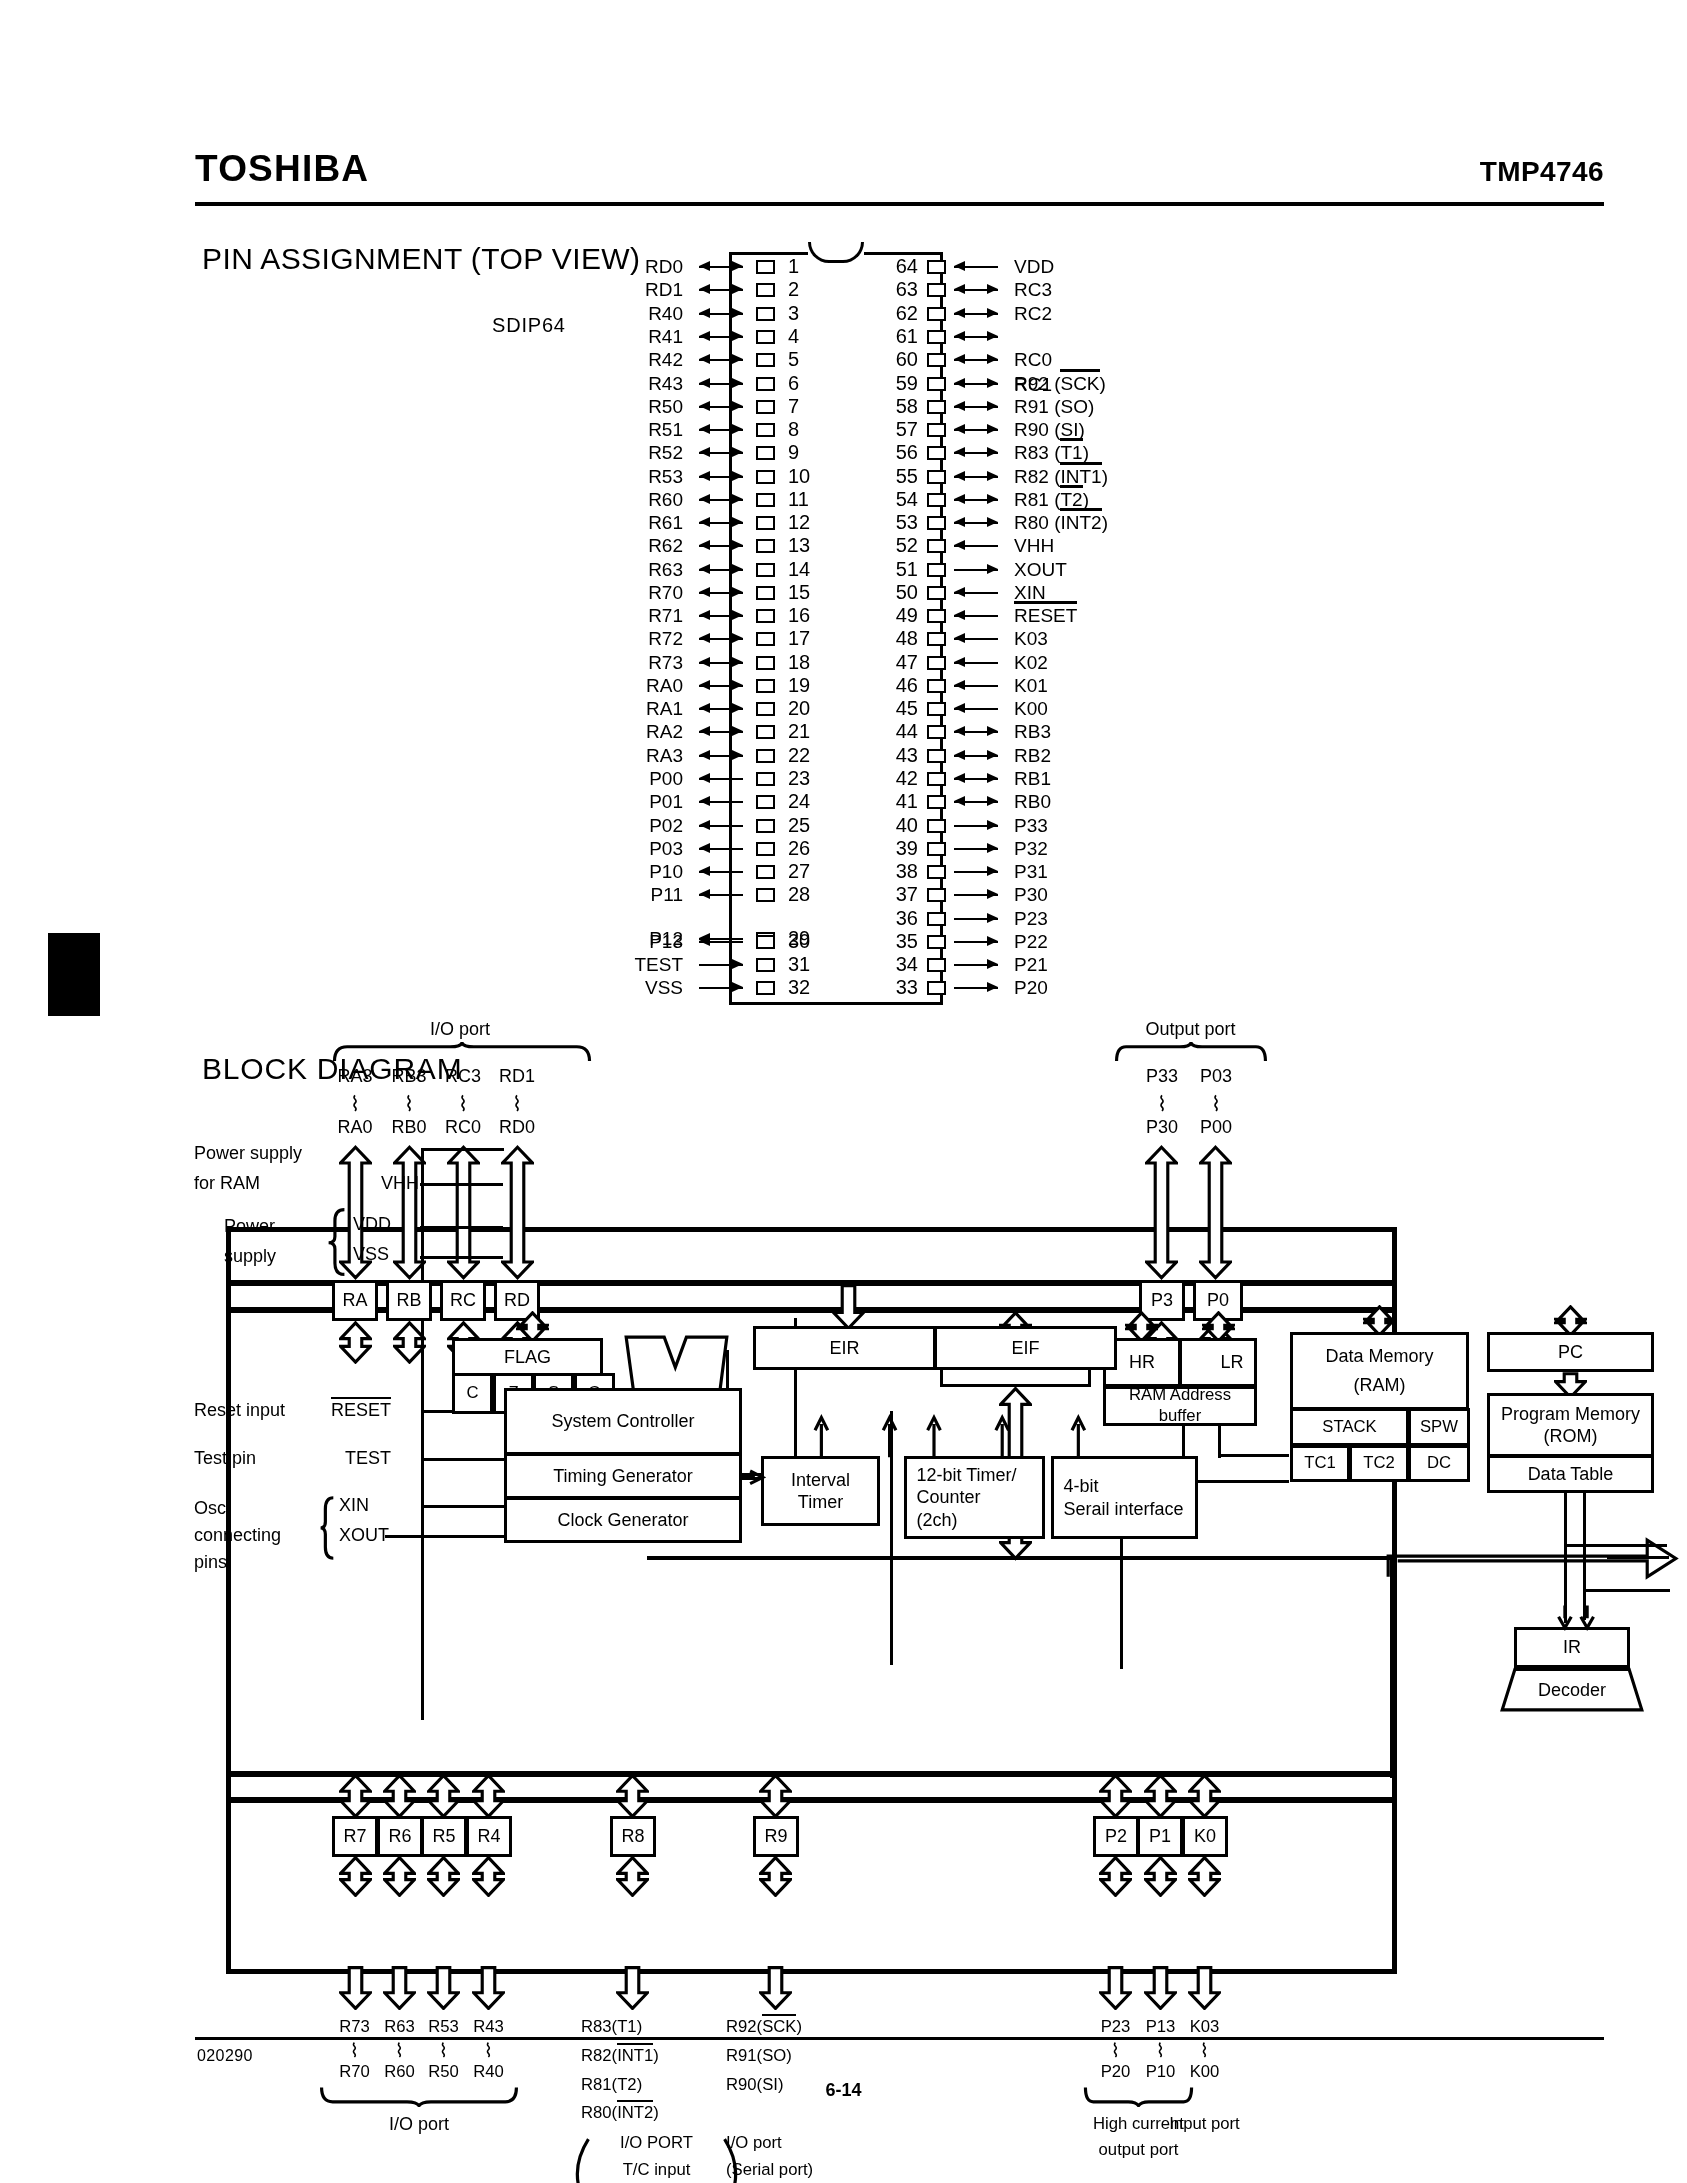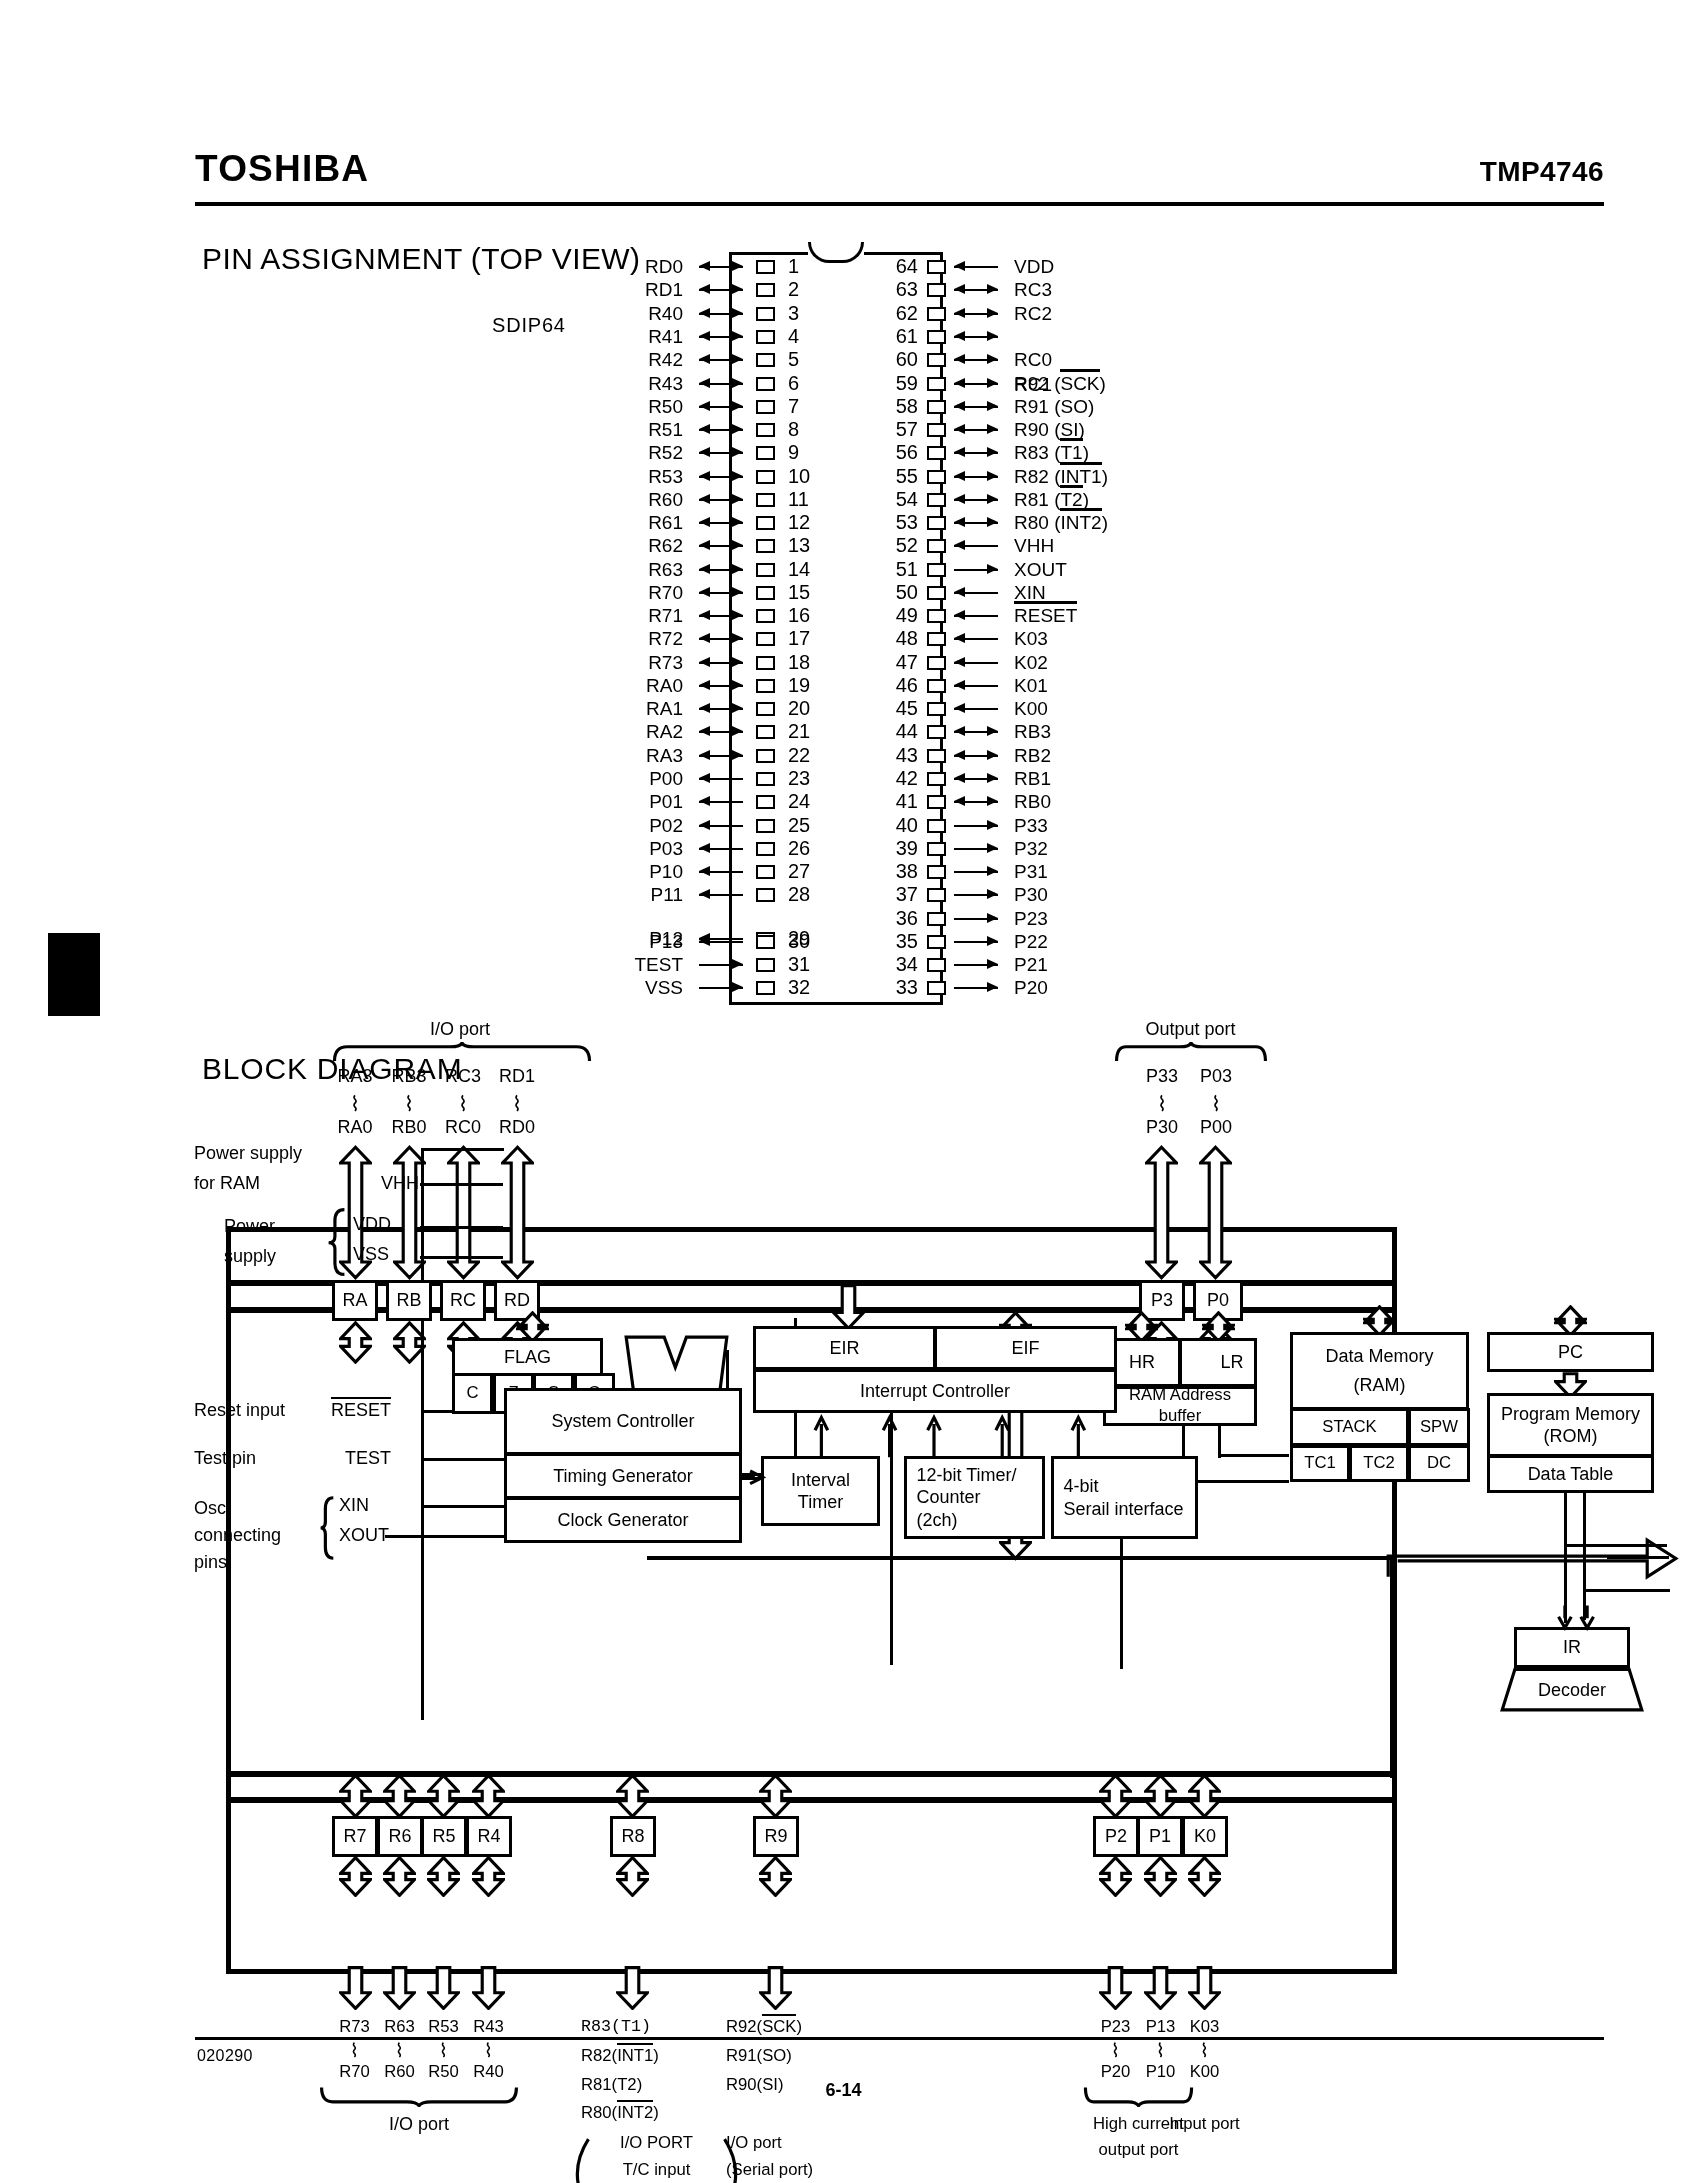--- a/index.html
+++ b/index.html
@@ -1042,21 +1042,20 @@
       <path d="M4 50 L4 24 L330 24 L330 4 L366 27 L330 50 L330 30 L16 30" fill="none" stroke="#000" stroke-width="4"></path>
     </svg>
 
     <div class="bx" style="left:302px;top:356px;width:238px;height:67px;">System Controller</div>
     <div class="bx" style="left:302px;top:421px;width:238px;height:46px;">Timing Generator</div>
     <div class="bx" style="left:302px;top:465px;width:238px;height:46px;">Clock Generator</div>
 
     <div class="bx" style="left:318px;top:299px;width:0;height:0;border:none;"></div>
     <div class="bx" style="left:551px;top:294px;width:183px;height:44px;">EIR</div>
     <div class="bx" style="left:732px;top:294px;width:183px;height:44px;">EIF</div>
-    <div class="bx" style="left:551px;top:337px;width:364px;height:44px;">Interrupt Controller</div>
 
     <div class="bx" style="left:559px;top:424px;width:119px;height:70px;flex-direction:column;">
       <div>Interval</div>
       <div>Timer</div>
     </div>
     <div class="bx" style="left:702px;top:424px;width:141px;height:83px;flex-direction:column;align-items:flex-start;padding-left:9.5px;">
       <div>12-bit Timer/</div>
       <div>Counter</div>
       <div>(2ch)</div>
     </div>
@@ -1182,21 +1181,21 @@
         <div class="lbl s ctr" style="left:206px;top:984px;width:71px;">R53</div>
         <div class="lbl ctr" style="left:206px;top:1007px;width:71px;font-size:19px;">⌇</div>
         <div class="lbl s ctr" style="left:206px;top:1029px;width:71px;">R50</div>
         <div class="lbl s ctr" style="left:251px;top:984px;width:71px;">R43</div>
         <div class="lbl ctr" style="left:251px;top:1007px;width:71px;font-size:19px;">⌇</div>
         <div class="lbl s ctr" style="left:251px;top:1029px;width:71px;">R40</div>
         <svg class="ha" style="left:116px;top:1054px;" width="202" height="20.6" viewBox="0 0 254 26">
           <path d="M4 2 Q4 20 18 20 L112 20 Q124 20 127 25 Q130 20 142 20 L236 20 Q250 20 250 2" fill="none" stroke="#000" stroke-width="4"></path>
         </svg>
         <div class="lbl ctr" style="left:116px;top:1081px;width:202px;">I/O port</div>
-        <div class="lbl s" style="left:379px;top:984px;font-family:Liberation Mono, monospace;">R83(T1)</div>
+        <div class="lbl s" style="left:379px;top:984px;">R83(T1)</div>
         <div class="lbl s" style="left:379px;top:1013px;">R82(<span class="ovl">INT1</span>)</div>
         <div class="lbl s" style="left:379px;top:1042px;">R81(T2)</div>
         <div class="lbl s" style="left:379px;top:1070px;">R80(<span class="ovl">INT2</span>)</div>
         <svg class="ha" style="left:359px;top:1104px;" width="191" height="76" viewBox="0 0 240 96">
           <path d="M34 4 Q6 48 34 92" fill="none" stroke="#000" stroke-width="4"></path>
           <path d="M206 4 Q234 48 206 92" fill="none" stroke="#000" stroke-width="4"></path>
         </svg>
         <div class="lbl s ctr" style="left:359px;top:1100px;width:191px;">I/O PORT</div>
         <div class="lbl s ctr" style="left:359px;top:1127px;width:191px;">T/C input</div>
         <div class="lbl s" style="left:524px;top:984px;">R92(<span class="ovl">SCK</span>)</div>

